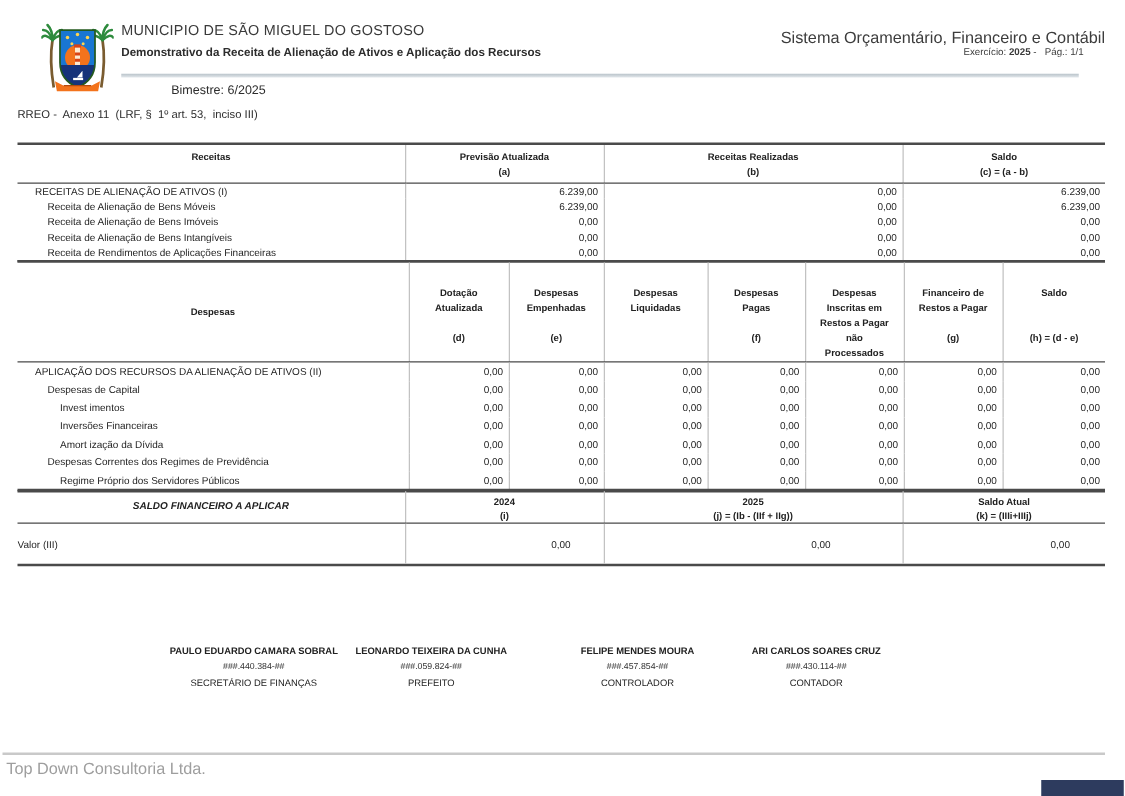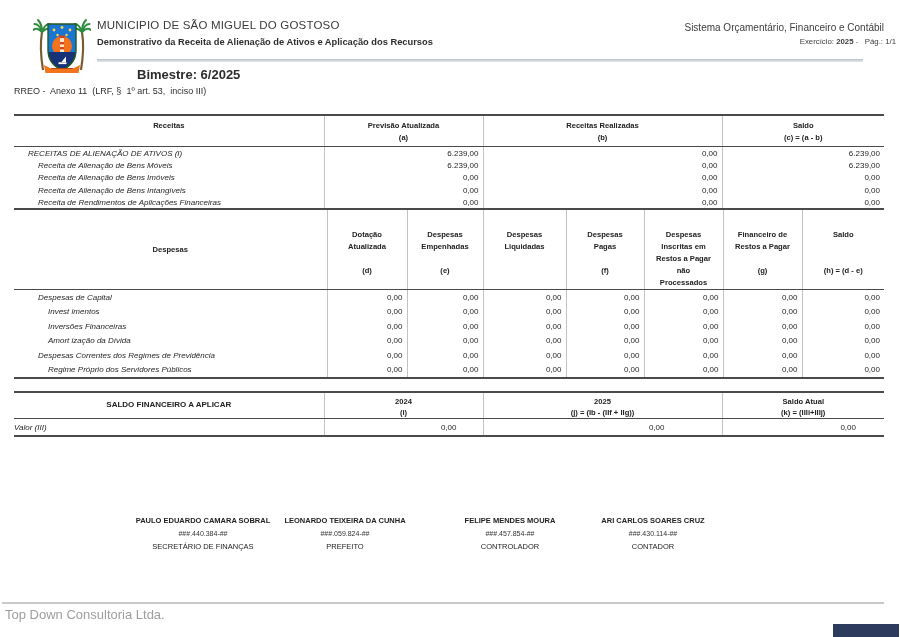--- a/index.html
+++ b/index.html
@@ -9,57 +9,57 @@
     color:#1f1f1f;position:relative;overflow:hidden;
   }
   .page{position:relative;width:900px;height:637px;background:#fff;}
 
   
   .crest{position:absolute;left:33px;top:16px;width:58px;height:62px;}
   .muni-title{position:absolute;left:97px;top:19px;font-size:11.5px;color:#3a3a3a;letter-spacing:.2px;}
   .report-title{position:absolute;left:97px;top:37px;font-size:9.3px;font-weight:bold;color:#2d2d2d;}
   .head-rule{position:absolute;left:97px;top:59px;width:766px;height:3px;
     background:linear-gradient(#b9c3ca,#e2e7eb);}
-  .bimestre{position:absolute;left:97px;top:67px;font-size:13px;font-weight:bold;color:#2d2d2d;padding-left:40px;}
-  .sys-name{position:absolute;right:16px;top:22px;font-size:10px;color:#3c3c3c;}
-  .exercise-line{position:absolute;right:4px;top:37px;font-size:7.8px;color:#3c3c3c;white-space:pre;text-align:right;}
+  .bimestre{position:absolute;left:97px;top:67px;font-size:10px;font-weight:normal;color:#2d2d2d;padding-left:40px;}
+  .sys-name{position:absolute;right:16px;top:22px;font-size:13px;color:#3c3c3c;}
+  .exercise-line{position:absolute;right:33px;top:37px;font-size:7.8px;color:#3c3c3c;white-space:pre;text-align:right;}
   .exercise-line b{font-weight:bold;}
   .annex-ref{position:absolute;left:14px;top:86px;font-size:9px;color:#2d2d2d;white-space:pre;}
 
   
   .tbl-wrap{position:absolute;left:14px;width:870px;border-top:2px solid #4a4a4a;border-bottom:2px solid #4a4a4a;}
   table{width:100%;border-collapse:collapse;table-layout:fixed;}
   th,td{margin:0;overflow:hidden;}
   th{font-size:7.6px;font-weight:bold;text-align:center;vertical-align:top;
      white-space:pre-line;line-height:11.5px;padding:4px 2px 0 2px;color:#222;
      border-bottom:1.5px solid #4a4a4a;}
   th:not(:last-child),td:not(:last-child){border-right:1px solid #c2c2c2;}
   td{font-size:8px;padding:0;vertical-align:middle;color:#1f1f1f;}
   td.num{text-align:right;padding-right:4px;}
-  td.lbl{text-align:left;font-style:italic;}
+  td.lbl{text-align:left;}
   .ind1{padding-left:14px;}
   .ind2{padding-left:24px;}
   .ind3{padding-left:34px;}
 
   
   .t-receitas{top:114px;}
   .t-receitas th{height:26px;}
   .t-receitas td{height:12.3px;}
 
   
   .t-despesas{top:208px;}
   .t-despesas th{height:58px;line-height:12px;padding-top:19px;}
   .t-despesas th.vmid{vertical-align:middle;padding-top:0;}
   .t-despesas td{height:14.5px;}
 
   
   .t-saldo{top:391px;}
   .t-saldo th{height:20px;line-height:10.5px;padding-top:4px;}
-  .t-saldo th.big{font-size:8px;vertical-align:middle;padding-top:0;}
-  .t-saldo td{height:16px;}
+  .t-saldo th.big{font-size:8px;vertical-align:middle;padding-top:0;font-style:italic;}
+  .t-saldo td{height:32px;}
   .t-saldo td.num-i{text-align:right;padding-right:26px;}
   .t-saldo td.num-j{text-align:right;padding-right:57px;}
   .t-saldo td.num-k{text-align:right;padding-right:28px;}
 
   
   .sig{position:absolute;top:514px;width:200px;text-align:center;}
   .sig .sig-name{font-size:7.5px;font-weight:bold;line-height:13px;color:#222;}
   .sig .sig-doc{font-size:7px;line-height:13px;color:#333;}
   .sig .sig-role{font-size:7.5px;line-height:13px;color:#222;}
   .sig1{left:103px;}.sig2{left:245px;}.sig3{left:410px;}.sig4{left:553px;}
@@ -216,20 +216,30 @@
 
 (g)</th>
           <th>Saldo
 
 
 (h) = (d - e)</th>
         </tr>
       </thead>
       <tbody>
         <tr>
+          <td class="lbl ind1">APLICAÇÃO DOS RECURSOS DA ALIENAÇÃO DE ATIVOS (II)</td>
+          <td class="num">0,00</td>
+          <td class="num">0,00</td>
+          <td class="num">0,00</td>
+          <td class="num">0,00</td>
+          <td class="num">0,00</td>
+          <td class="num">0,00</td>
+          <td class="num">0,00</td>
+        </tr>
+        <tr>
           <td class="lbl ind2">Despesas de Capital</td>
           <td class="num">0,00</td>
           <td class="num">0,00</td>
           <td class="num">0,00</td>
           <td class="num">0,00</td>
           <td class="num">0,00</td>
           <td class="num">0,00</td>
           <td class="num">0,00</td>
         </tr>
         <tr>

